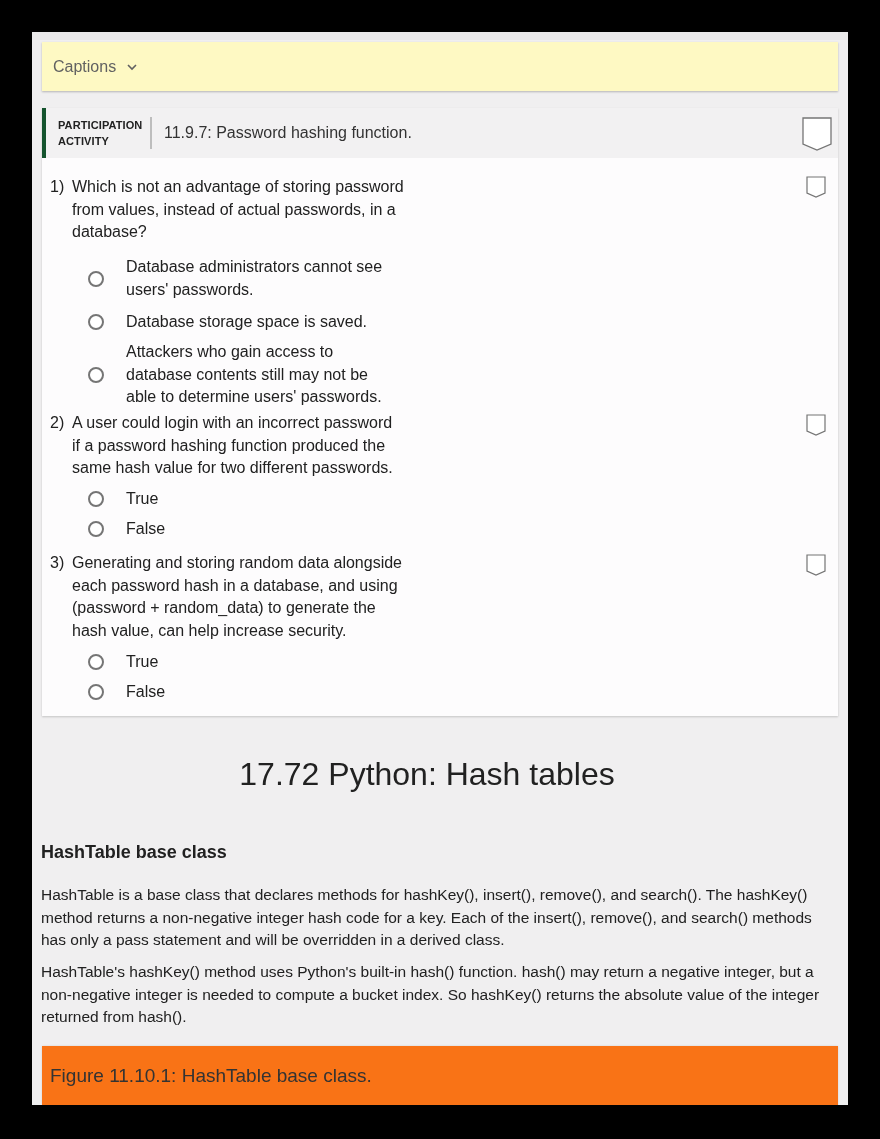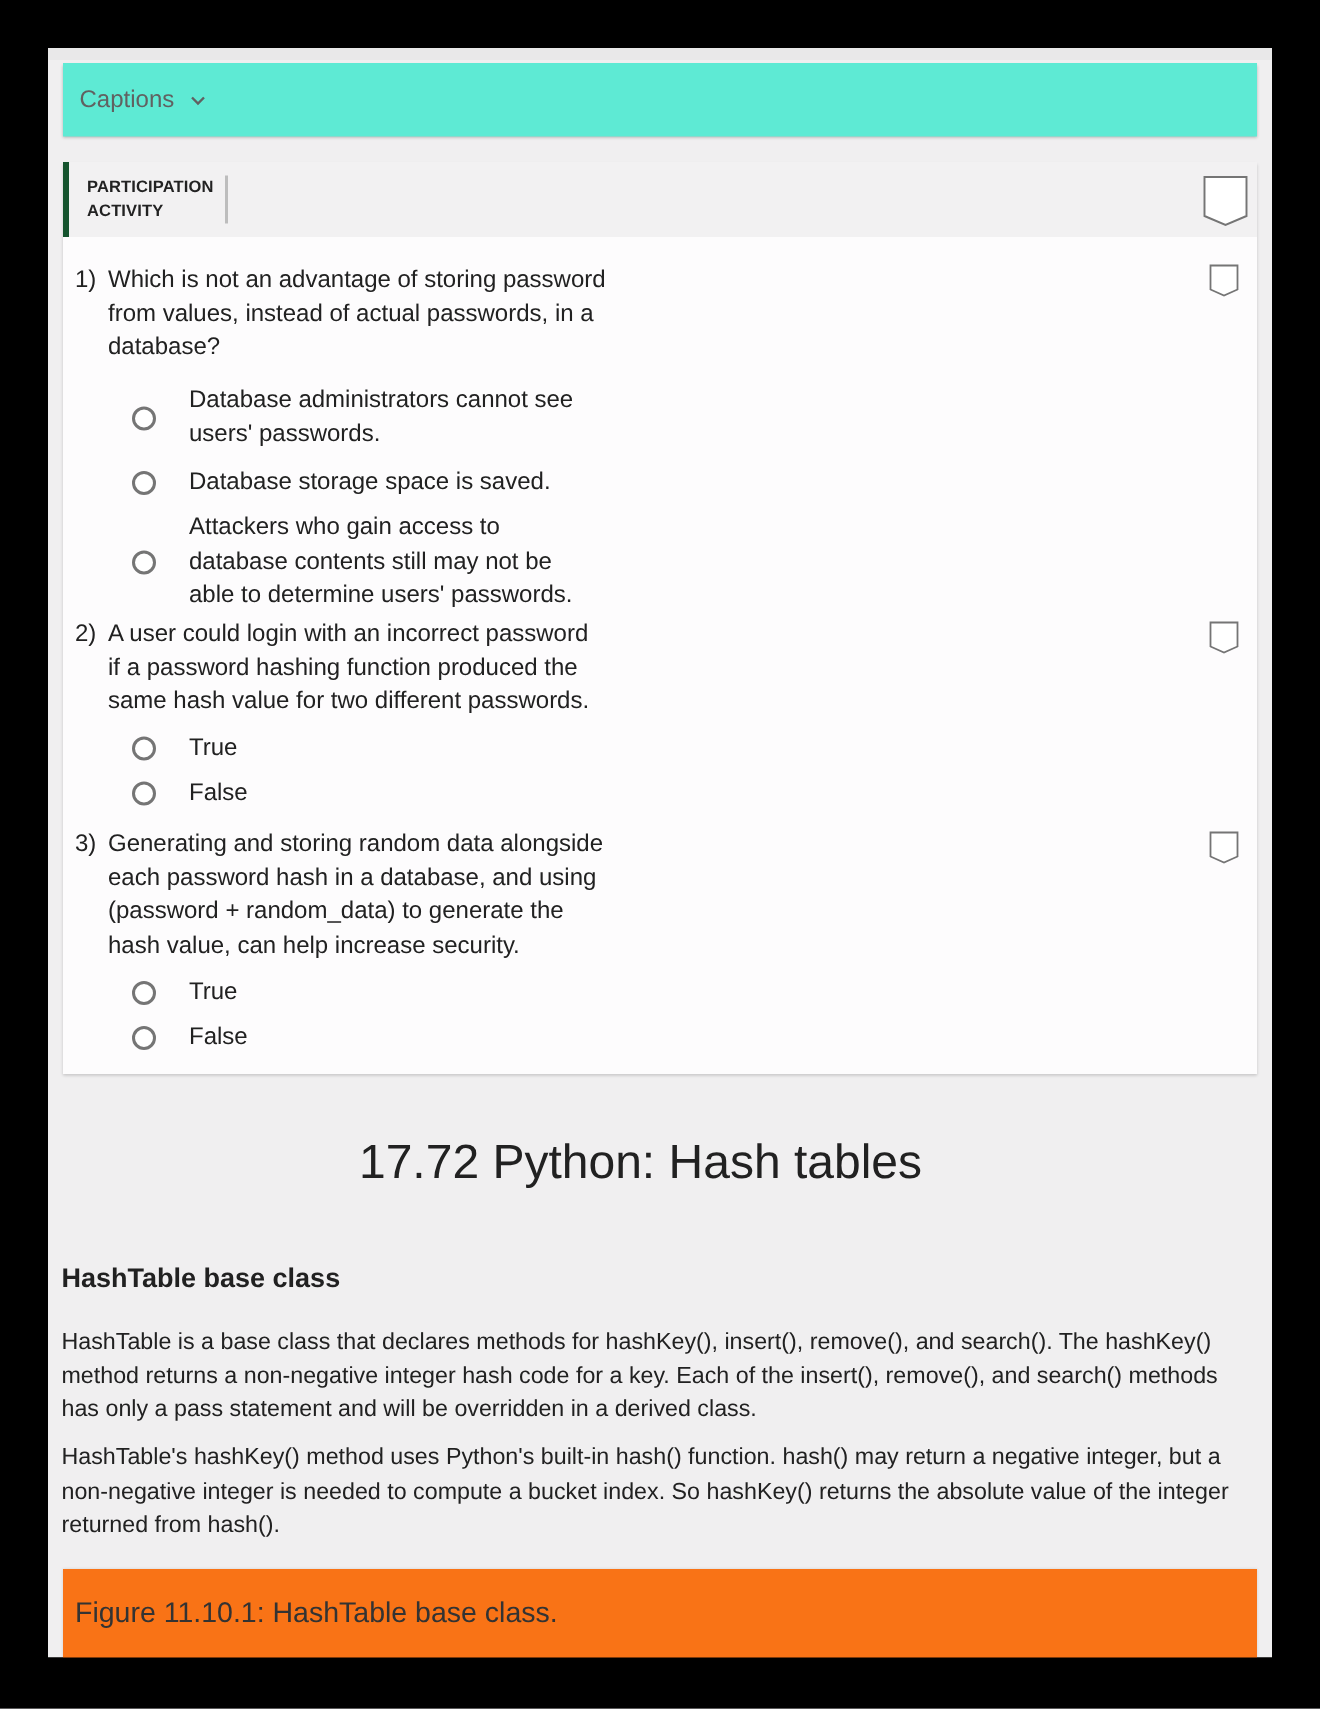--- a/index.html
+++ b/index.html
@@ -8,21 +8,21 @@
     font-family:"Liberation Sans", "DejaVu Sans", sans-serif; color:#212121;
   }
   .page {
     position:absolute; left:32px; top:40px; width:816px; height:1065px;
     background:#f0eff0;
   }
   .topstrip {
     position:absolute; left:32px; top:32px; width:816px; height:10px; background:#e9e8e9;
   }
   .captions-bar {
-    position:absolute; left:42px; top:42px; width:796px; height:49px; background:#5eead4;
+    position:absolute; left:42px; top:42px; width:796px; height:49px; background:#fef9c3;
     box-shadow:0 1px 2px rgba(0,0,0,0.25); display:flex; align-items:center;
   }
   .captions-label { margin-left:11px; font-size:16px; color:#616161; }
   .chev { margin-left:10px; width:12px; height:12px; display:inline-block; }
 
   .activity {
     position:absolute; left:42px; top:108px; width:796px; height:608px; background:#fdfcfd;
     box-shadow:0 1px 2px rgba(0,0,0,0.18);
   }
   .act-header {
@@ -71,20 +71,21 @@
   </svg>
 </div>
 
 <div class="activity">
   <div class="act-header">
     <div class="act-type">
       <div>PARTICIPATION</div>
       <div>ACTIVITY</div>
     </div>
     <div class="act-divider"></div>
+    <div class="act-title">11.9.7: Password hashing function.</div>
     <svg class="bookmark" style="left:756px; top:9px;" width="30" height="34" viewBox="0 0 30 34">
       <path d="M1,1 H29 V27 L15,33 L1,27 Z" fill="#fff" stroke="#757575" stroke-width="1.3"></path>
     </svg>
   </div>
 
   <div class="q" style="top:68px;">
     <span class="q-num">1)</span>
     <span class="q-text">Which is not an advantage of storing password from values, instead of actual passwords, in a database?</span>
     <svg class="bookmark" style="left:764px; top:0px;" width="20" height="22" viewBox="0 0 20 22">
       <path d="M1,1 H19 V17 L10,21 L1,17 Z" fill="#fff" stroke="#757575" stroke-width="1.2"></path>

